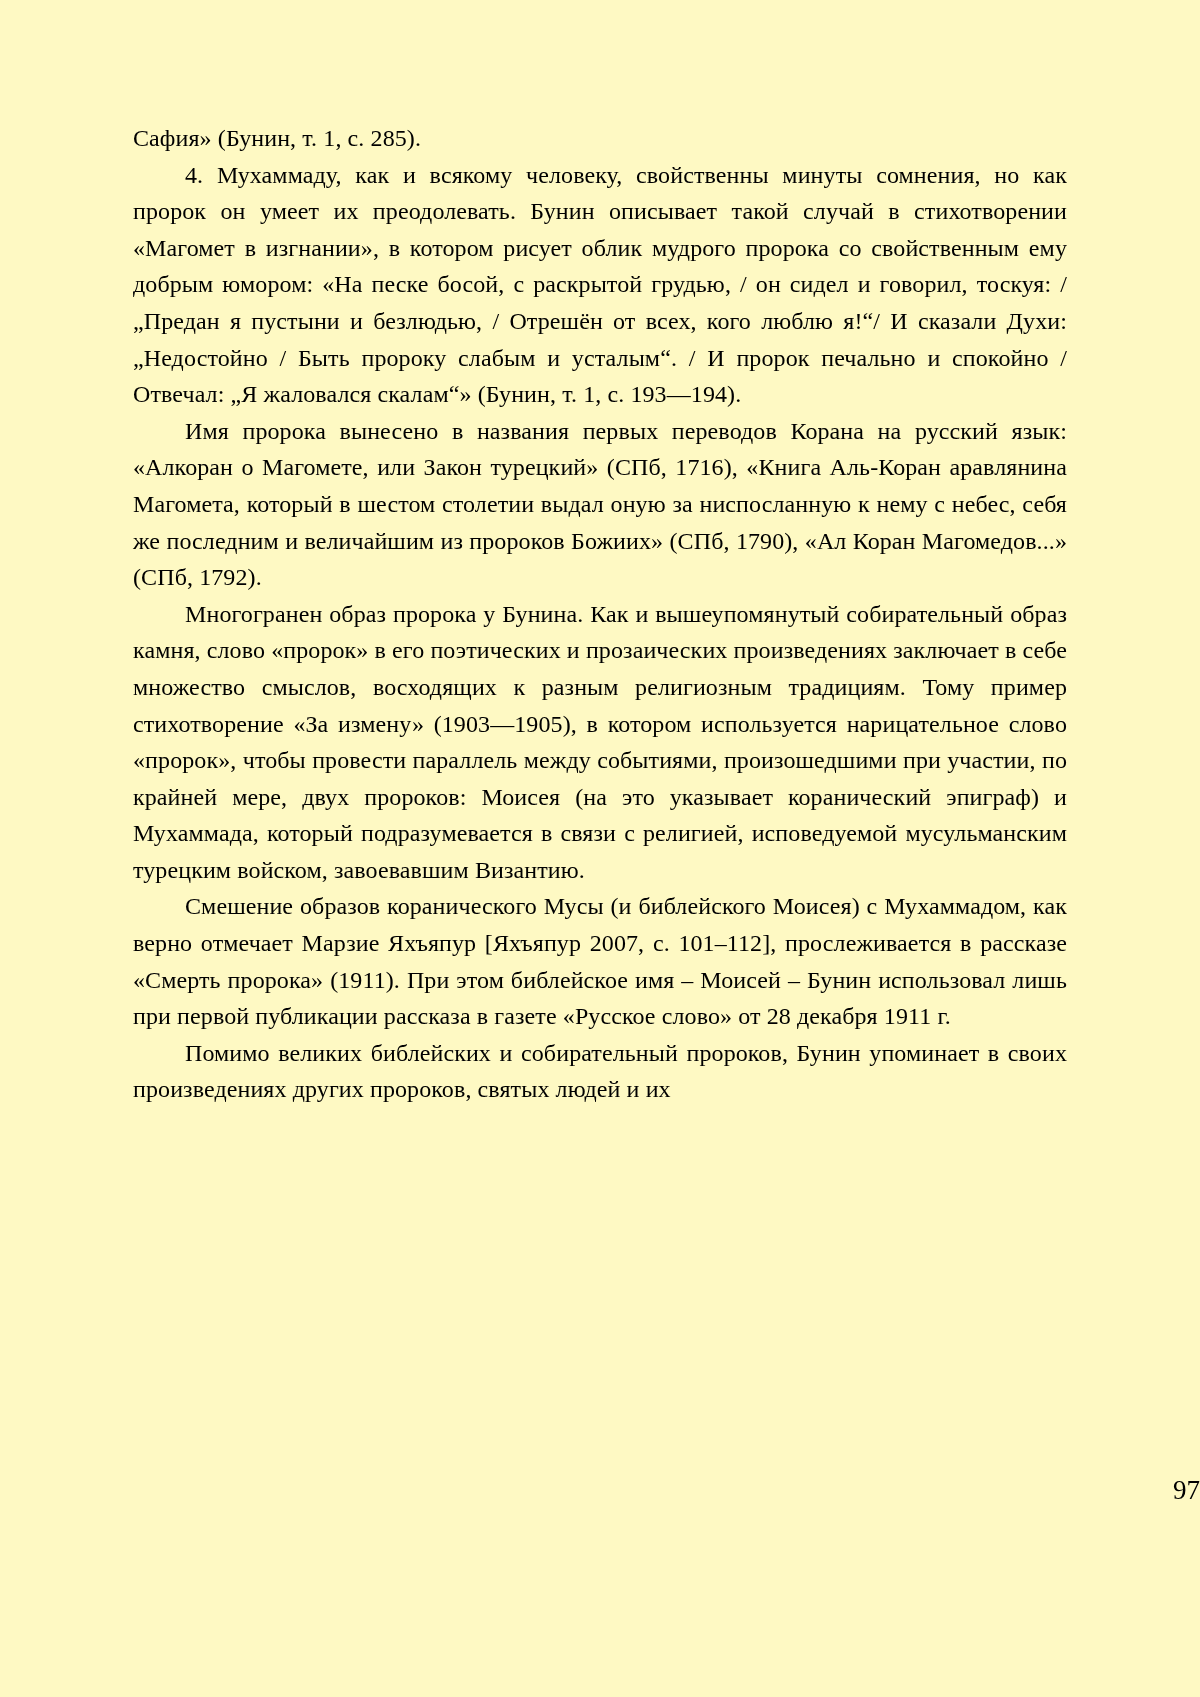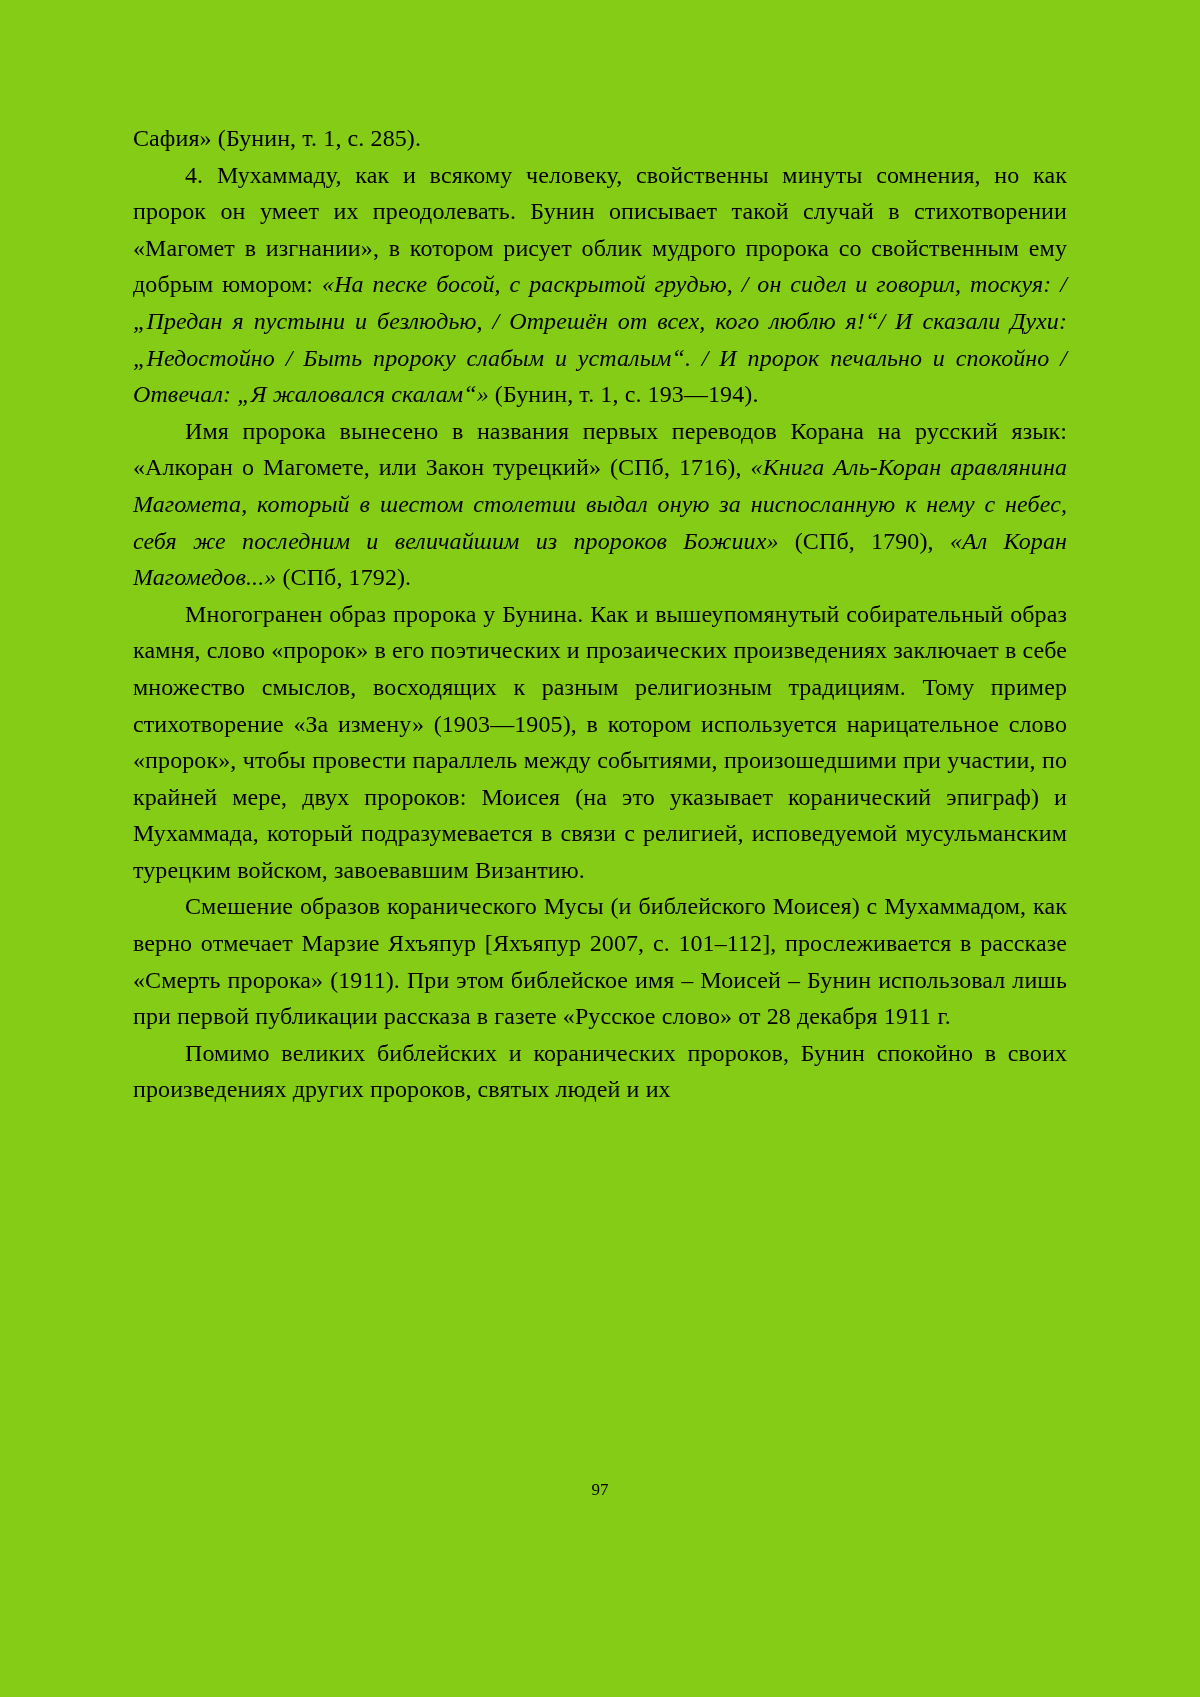--- a/index.html
+++ b/index.html
@@ -11,58 +11,58 @@
     width: 1200px;
     height: 1697px;
     position: relative;
     font-family: "Liberation Serif", "DejaVu Serif", serif;
     color: #000000;
     overflow: hidden;
   }
   .page {
     position: absolute;
     inset: 0;
-    background: #84cc16;
+    background: #fef9c3;
   }
   .text-block {
     position: absolute;
     left: 133px;
     top: 120px;
     width: 934px;
     font-size: 24px;
     line-height: 36.6px;
     text-align: justify;
     letter-spacing: 0.1px;
   }
   .para {
     margin: 0;
     padding: 0;
     text-indent: 0;
   }
   .para.indent {
     text-indent: 52px;
   }
   .run { font-style: normal; }
-  .run.italic { font-style: italic; }
+  .run.italic { }
   .page-number {
     position: absolute;
     top: 1476px;
     left: 0;
     width: 100%;
-    text-align: center;
-    font-size: 17px;
+    text-align: right;
+    font-size: 27px;
     line-height: 28px;
   }
 </style>
 </head>
 <body>
 
 <main class="page">
   <div class="text-block" id="paragraphs">
       <p class="para"><span class="run">Сафия» (Бунин, т. 1, с. 285).</span></p>
       <p class="para indent"><span class="run">4. Мухаммаду, как и всякому человеку, свойственны минуты сомнения, но как пророк он умеет их преодолевать. Бунин описывает такой случай в стихотворении «Магомет в изгнании», в котором рисует облик мудрого пророка со свойственным ему добрым юмором: </span><span class="run italic">«На песке босой, с раскрытой грудью, / он сидел и говорил, тоскуя: / „Предан я пустыни и безлюдью, / Отрешён от всех, кого люблю я!“/ И сказали Духи: „Недостойно / Быть пророку слабым и усталым“. / И пророк печально и спокойно / Отвечал: „Я жаловался скалам“» </span><span class="run">(Бунин, т. 1, с. 193—194).</span></p>
       <p class="para indent"><span class="run">Имя пророка вынесено в названия первых переводов Корана на русский язык: «Алкоран о Магомете, или Закон турецкий» (СПб, 1716), </span><span class="run italic">«Книга Аль-Коран аравлянина Магомета, который в шестом столетии выдал оную за ниспосланную к нему с небес, себя же последним и величайшим из пророков Божиих» </span><span class="run">(СПб, 1790), </span><span class="run italic">«Ал Коран Магомедов...» </span><span class="run">(СПб, 1792).</span></p>
       <p class="para indent"><span class="run">Многогранен образ пророка у Бунина. Как и вышеупомянутый собирательный образ камня, слово «пророк» в его поэтических и прозаических произведениях заключает в себе множество смыслов, восходящих к разным религиозным традициям. Тому пример стихотворение «За измену» (1903—1905), в котором используется нарицательное слово «пророк», чтобы провести параллель между событиями, произошедшими при участии, по крайней мере, двух пророков: Моисея (на это указывает коранический эпиграф) и Мухаммада, который подразумевается в связи с религией, исповедуемой мусульманским турецким войском, завоевавшим Византию.</span></p>
       <p class="para indent"><span class="run">Смешение образов коранического Мусы (и библейского Моисея) с Мухаммадом, как верно отмечает Марзие Яхъяпур [Яхъяпур 2007, с. 101–112], прослеживается в рассказе «Смерть пророка» (1911). При этом библейское имя – Моисей – Бунин использовал лишь при первой публикации рассказа в газете «Русское слово» от 28 декабря 1911 г.</span></p>
-      <p class="para indent"><span class="run">Помимо великих библейских и коранических пророков, Бунин спокойно в своих произведениях других пророков, святых людей и их</span></p>
+      <p class="para indent"><span class="run">Помимо великих библейских и собирательный пророков, Бунин упоминает в своих произведениях других пророков, святых людей и их</span></p>
     </div>
   <div class="page-number">97</div>
 </main>
 
 </body></html>

